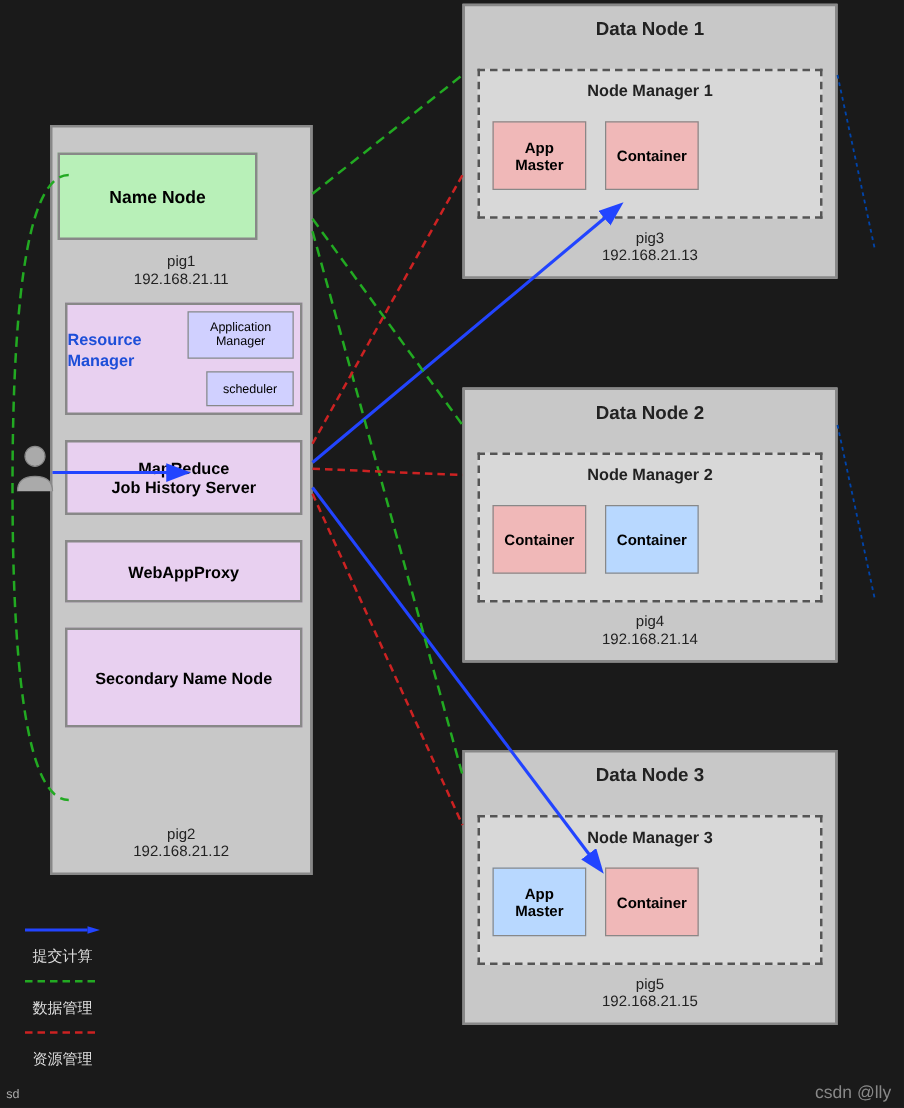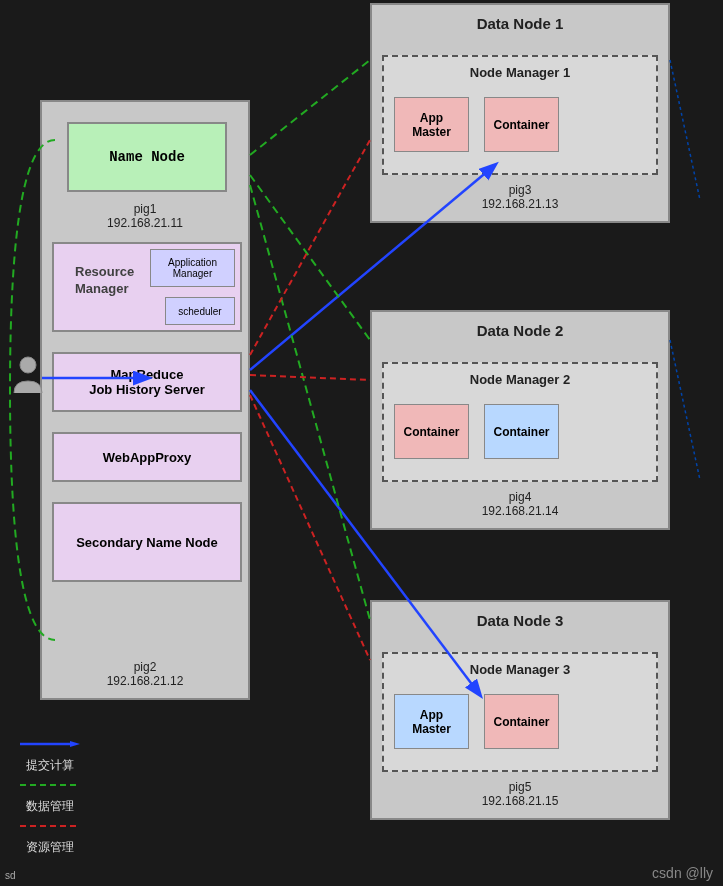--- a/index.html
+++ b/index.html
@@ -26,32 +26,31 @@
       top: 100px; left: 40px;
       width: 210px;
       height: 600px;
       background: #c8c8c8;
       border: 2px solid #888;
     }
 
     
     .name-node-box {
       position: absolute;
-      top: 20px; left: 25px;
+      top: 20px; left: 4px;
       width: 160px;
       height: 70px;
       background: #b8f0b8;
       border: 2px solid #888;
       display: flex;
       align-items: center;
       justify-content: center;
       text-align: center;
       font-size: 14px;
       font-weight: bold;
-      font-family: Liberation Mono, monospace;
     }
 
     .master-label {
       position: absolute;
       top: 100px; left: 0; right: 0;
       text-align: center;
       font-size: 12px;
       color: #222;
     }
 
@@ -59,24 +58,24 @@
     .resource-manager-area {
       position: absolute;
       top: 140px; left: 10px;
       width: 190px;
       height: 90px;
       background: #e8d0f0;
       border: 2px solid #888;
     }
     .rm-label {
       position: absolute;
-      top: 20px; left: 21px;
+      top: 20px; left: 0;
       font-size: 13px;
       font-weight: bold;
-      color: #404040;
+      color: #1d4ed8;
       line-height: 1.3;
     }
     .app-manager-box {
       position: absolute;
       top: 5px; right: 5px;
       width: 85px;
       height: 38px;
       background: #d0d0ff;
       border: 1px solid #888;
       font-size: 10px;

